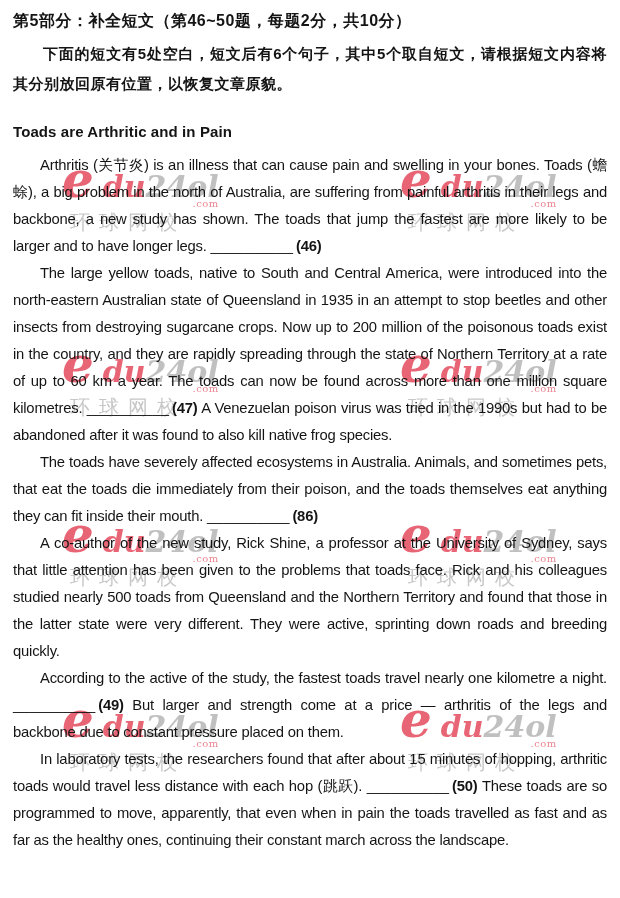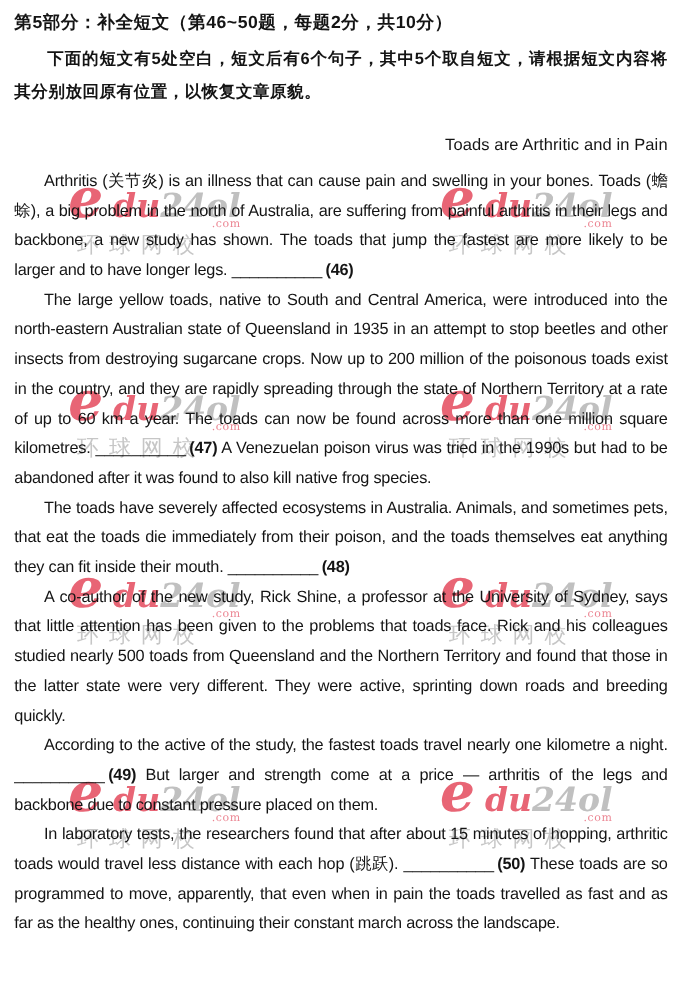--- a/index.html
+++ b/index.html
@@ -32,21 +32,21 @@
     letter-spacing:0.5px;
   }
   .instructions {
     margin:6px 0 0 0;
     font-size:15px; font-weight:700; line-height:30px;
     text-indent:30px; text-align:justify;
     letter-spacing:0.5px;
   }
   .passage-title {
     margin:24px 0 12px 0;
-    font-size:15px; font-weight:400; text-align:right;
+    font-size:15px; font-weight:700; text-align:left;
     letter-spacing:0.1px;
   }
   .para {
     margin:0;
     font-size:14.8px; line-height:27px;
     text-align:justify; text-indent:27px;
     letter-spacing:-0.2px;
   }
   .seg-text  { }
   .seg-blank { letter-spacing:0; }
@@ -95,20 +95,20 @@
   <div class="content">
     <div class="section-header">第5部分：补全短文（第46~50题，每题2分，共10分）</div>
 
     <p class="instructions">下面的短文有5处空白，短文后有6个句子，其中5个取自短文，请根据短文内容将其分别放回原有位置，以恢复文章原貌。</p>
 
     <div class="passage-title">Toads are Arthritic and in Pain</div>
 
     <div id="passage-body">
         <p class="para"><span class="seg-text">Arthritis (关节炎) is an illness that can cause pain and swelling in your bones. Toads (蟾蜍), a big problem in the north of Australia, are suffering from painful arthritis in their legs and backbone, a new study has shown. The toads that jump the fastest are more likely to be larger and to have longer legs. </span><span class="seg-blank">__________</span><span class="seg-num">(46)</span></p>
         <p class="para"><span class="seg-text">The large yellow toads, native to South and Central America, were introduced into the north-eastern Australian state of Queensland in 1935 in an attempt to stop beetles and other insects from destroying sugarcane crops. Now up to 200 million of the poisonous toads exist in the country, and they are rapidly spreading through the state of Northern Territory at a rate of up to 60 km a year. The toads can now be found across more than one million square kilometres. </span><span class="seg-blank">__________</span><span class="seg-num">(47)</span><span class="seg-text"> A Venezuelan poison virus was tried in the 1990s but had to be abandoned after it was found to also kill native frog species.</span></p>
-        <p class="para"><span class="seg-text">The toads have severely affected ecosystems in Australia. Animals, and sometimes pets, that eat the toads die immediately from their poison, and the toads themselves eat anything they can fit inside their mouth. </span><span class="seg-blank">__________</span><span class="seg-num">(48)</span></p>
+        <p class="para"><span class="seg-text">The toads have severely affected ecosystems in Australia. Animals, and sometimes pets, that eat the toads die immediately from their poison, and the toads themselves eat anything they can fit inside their mouth. </span><span class="seg-blank">__________</span><span class="seg-num">(86)</span></p>
         <p class="para"><span class="seg-text">A co-author of the new study, Rick Shine, a professor at the University of Sydney, says that little attention has been given to the problems that toads face. Rick and his colleagues studied nearly 500 toads from Queensland and the Northern Territory and found that those in the latter state were very different. They were active, sprinting down roads and breeding quickly.</span></p>
         <p class="para"><span class="seg-text">According to the active of the study, the fastest toads travel nearly one kilometre a night. </span><span class="seg-blank">__________</span><span class="seg-num">(49)</span><span class="seg-text"> But larger and strength come at a price — arthritis of the legs and backbone due to constant pressure placed on them.</span></p>
         <p class="para"><span class="seg-text">In laboratory tests, the researchers found that after about 15 minutes of hopping, arthritic toads would travel less distance with each hop (跳跃). </span><span class="seg-blank">__________</span><span class="seg-num">(50)</span><span class="seg-text"> These toads are so programmed to move, apparently, that even when in pain the toads travelled as fast and as far as the healthy ones, continuing their constant march across the landscape.</span></p>
       </div>
   </div>
 
 </div>
 
 </body></html>

